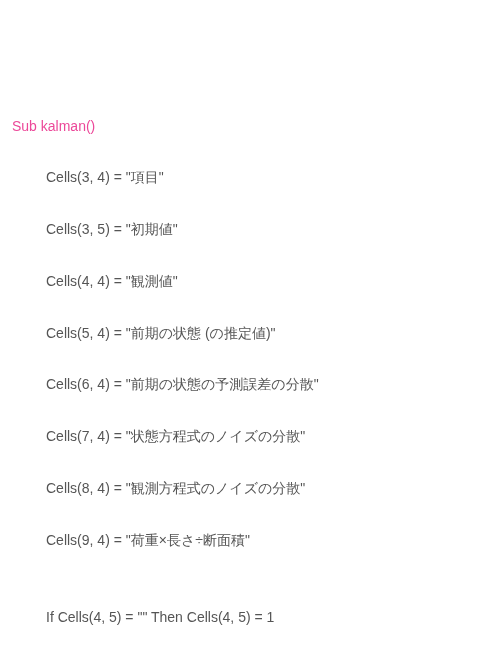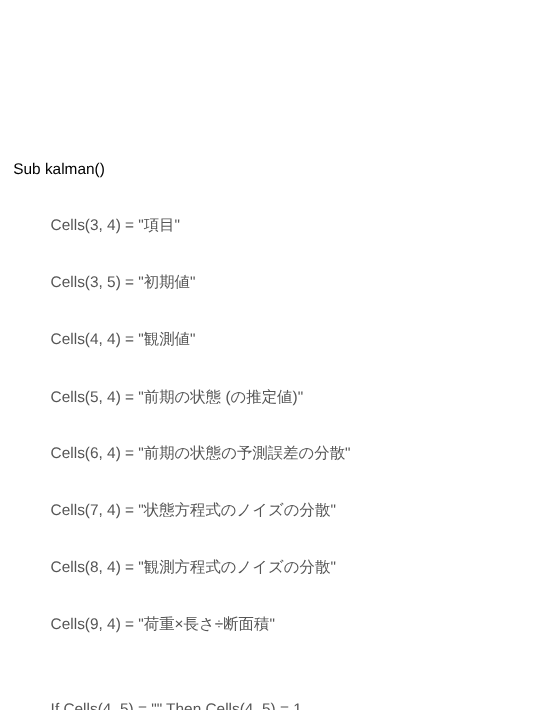--- a/index.html
+++ b/index.html
@@ -7,21 +7,21 @@
     padding: 10px 10px 10px 12px;
     font-family: "Segoe UI", "Hiragino Kaku Gothic ProN", "Meiryo", sans-serif;
     font-size: 14px;
     line-height: 1.85;
     color: #555;
     background: #fff;
     width: 500px;
     box-sizing: border-box;
     white-space: pre;
   }
-  .kw { color: #000000; margin-top: 27px; }
+  .kw { color: #ec4899; }
   .line { display: block; }
   .ind1 { padding-left: 34px; }
   .ind0 { padding-left: 0; }
 </style>
 </head>
 <body>
 
 
 
 <span class="line ind0 kw">Sub kalman()</span>

